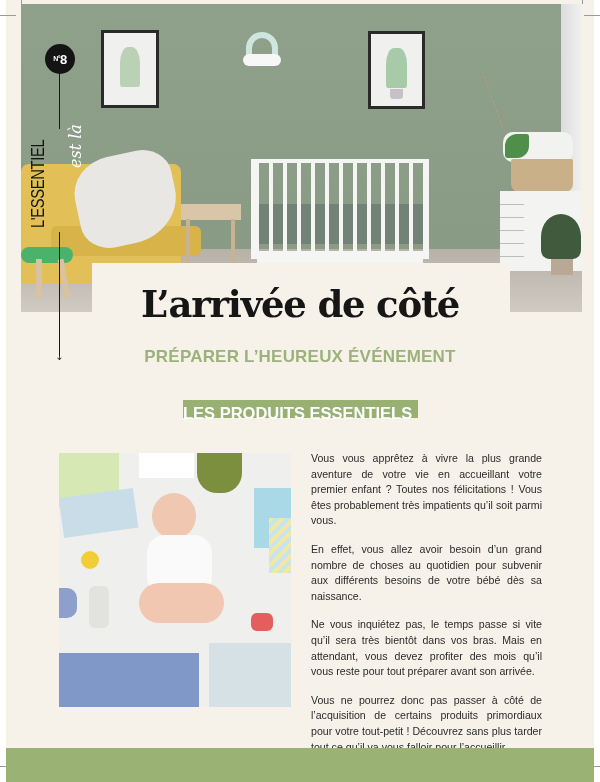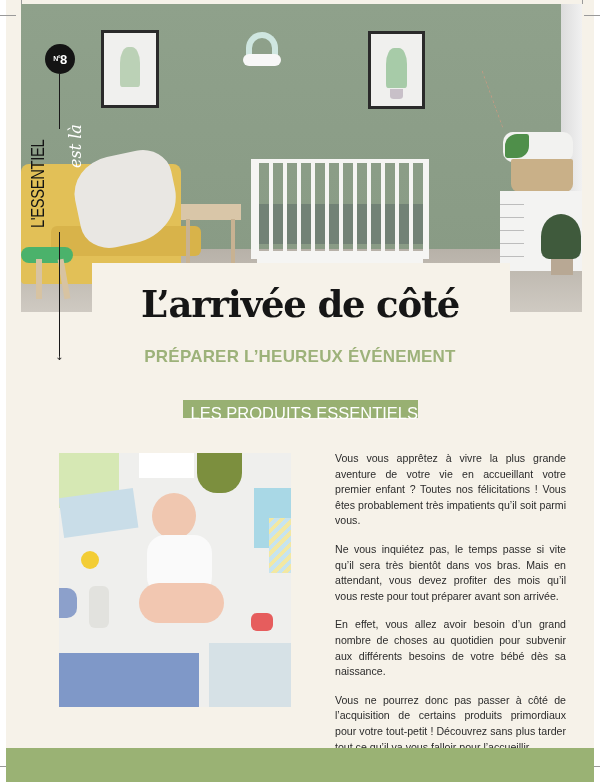--- a/index.html
+++ b/index.html
@@ -73,34 +73,34 @@
   .title {
     position:absolute; left:0; top:282px; width:600px; text-align:center;
     font-family:"DejaVu Serif", serif; font-weight:bold; font-size:37px; color:#161616; letter-spacing:-1.2px;
   }
   .subtitle {
     position:absolute; left:0; top:347px; width:600px; text-align:center;
     font-family:"Liberation Sans", sans-serif; font-weight:bold; font-size:17px; color:#9db27a; letter-spacing:0.2px;
   }
   .section-badge {
     position:absolute; left:183px; top:400px; width:235px; height:18px; background:#98b072;
-    color:#ffffff; text-align:right; line-height:27px;
-    font-family:"Liberation Sans", sans-serif; font-size:16.5px; letter-spacing:0;
+    color:#ffffff; text-align:left; line-height:27px;
+    font-family:"Liberation Sans", sans-serif; font-size:16.5px; letter-spacing:0;font-weight:bold;
   }
 
   
   .baby-photo {
     position:absolute; left:59px; top:453px; width:232px; height:254px; background:#efefed; overflow:hidden;
   }
   .bp { position:absolute; }
   
   .body-text {
     position:absolute; left:311px; top:451px; width:231px;
     font-family:"Liberation Sans", sans-serif; font-size:10.6px; line-height:15.6px; color:#2b2b2b;
-    text-align:justify; text-align-last:left;margin-left:24px;
+    text-align:justify; text-align-last:left;
   }
   .body-text p { margin:0 0 13px 0; }
 
   
   .footer-band { position:absolute; left:6px; top:748px; width:588px; height:34px; background:#9ab274; }
 </style>
 </head>
 <body>
 
 <div class="page"></div>
@@ -178,18 +178,18 @@
   <div class="bp" style="left:22px;top:98px;width:18px;height:18px;background:#f3cd35;border-radius:50%;"></div>
   <div class="bp" style="left:30px;top:133px;width:20px;height:42px;background:#e2e2de;border-radius:6px;"></div>
   <div class="bp" style="left:192px;top:160px;width:22px;height:18px;background:#e65d5d;border-radius:6px;"></div>
   <div class="bp" style="left:0;top:135px;width:18px;height:30px;background:#8ca0cb;border-radius:0 10px 10px 0;"></div>
   <div class="bp" style="left:0;top:200px;width:140px;height:54px;background:#7f98c8;"></div>
   <div class="bp" style="left:150px;top:190px;width:82px;height:64px;background:#d6e1e6;"></div>
 </div>
 
 <div class="body-text">
   <p>Vous vous apprêtez à vivre la plus grande aventure de votre vie en accueillant votre premier enfant ? Toutes nos félicitations ! Vous êtes probablement très impatients qu’il soit parmi vous.</p>
+  <p>En effet, vous allez avoir besoin d’un grand nombre de choses au quotidien pour subvenir aux différents besoins de votre bébé dès sa naissance.</p>
   <p>Ne vous inquiétez pas, le temps passe si vite qu’il sera très bientôt dans vos bras. Mais en attendant, vous devez profiter des mois qu’il vous reste pour tout préparer avant son arrivée.</p>
-  <p>En effet, vous allez avoir besoin d’un grand nombre de choses au quotidien pour subvenir aux différents besoins de votre bébé dès sa naissance.</p>
   <p>Vous ne pourrez donc pas passer à côté de l’acquisition de certains produits primordiaux pour votre tout-petit ! Découvrez sans plus tarder tout ce qu’il va vous falloir pour l’accueillir.</p>
 </div>
 
 <div class="footer-band"></div>
 
 </body></html>

